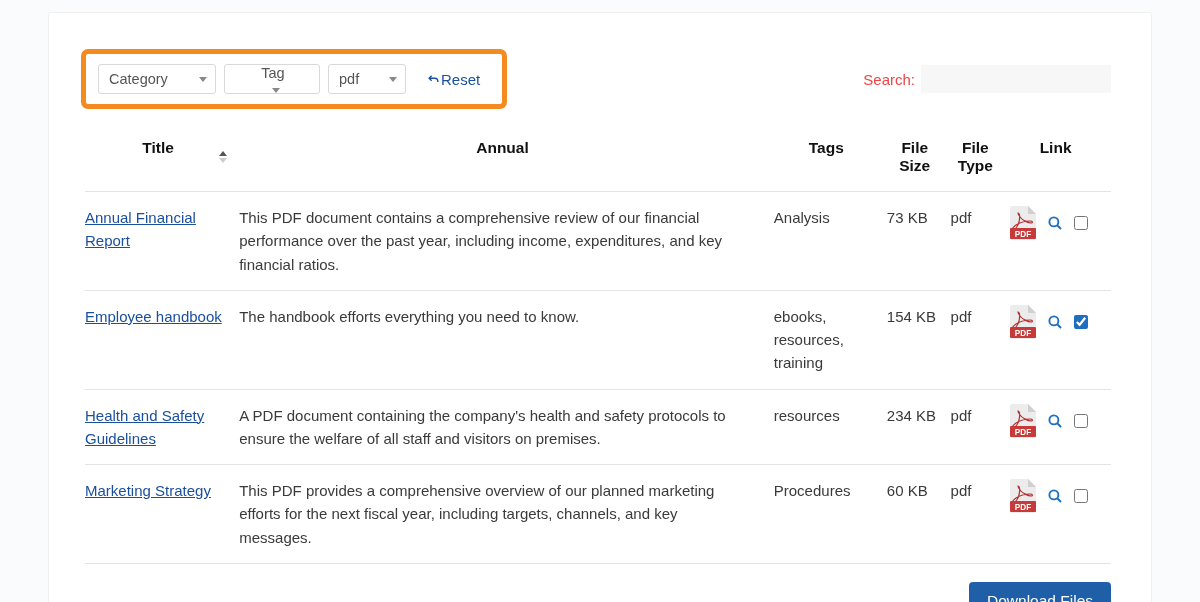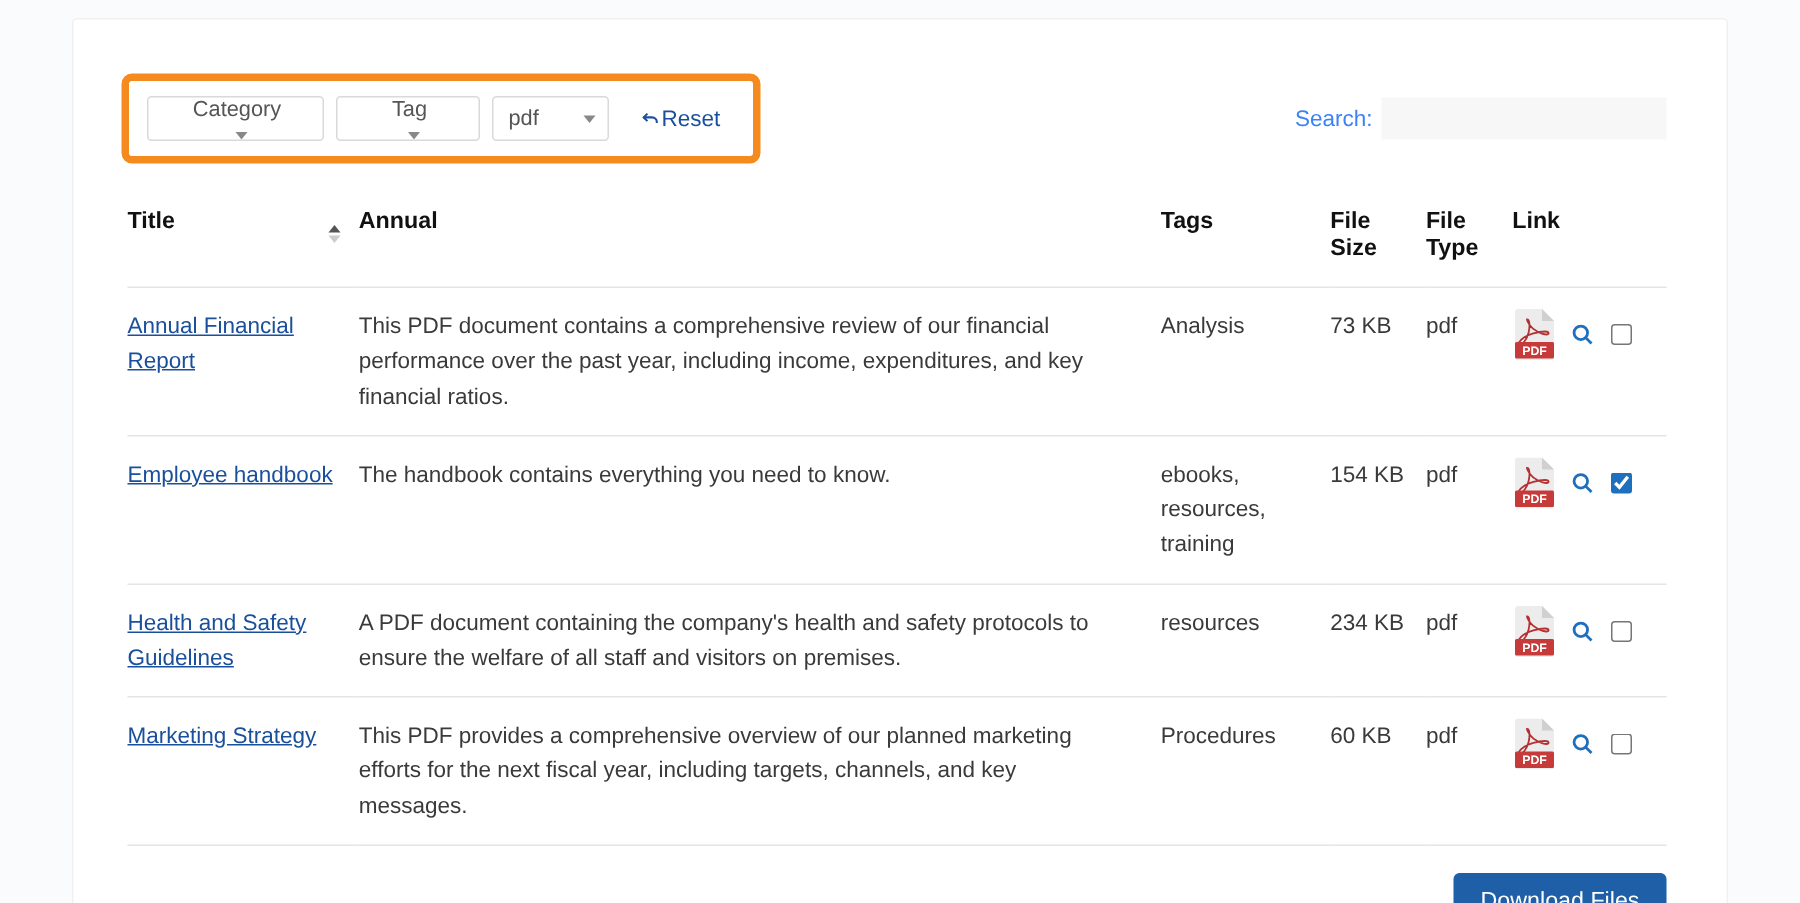--- a/index.html
+++ b/index.html
@@ -51,21 +51,21 @@
     height:30px;
     padding:0 8px 0 10px;
     border:1px solid var(--border);
     border-radius:3px;
     color:#555;
     font-size:14.5px;
     cursor:pointer;
     background:#fff;
     min-width:0;
   }
-  .dropdown.cat{width:118px;flex-direction:column;}
+  .dropdown.cat{width:118px;}
   .dropdown.tag{width:96px;flex-direction:column;}
   .dropdown.ft {width:78px;}
   .caret{
     width:0;height:0;
     border-left:4px solid transparent;
     border-right:4px solid transparent;
     border-top:5px solid #888;
     margin-left:6px;
   }
   .reset{
@@ -76,37 +76,37 @@
     font-size:15px;
     cursor:pointer;
     margin-left:12px;
   }
   .reset svg{width:15px;height:15px;}
   .search-wrap{
     display:flex;
     align-items:center;
     gap:6px;
   }
-  .search-label{color:#3b82f6;font-size:15px;}
+  .search-label{color:#ef4444;font-size:15px;}
   .search-input{
     width:190px;
     height:28px;
     border:none;
     background:var(--search-bg);
     padding:0 8px;
     font-size:14px;
     outline:none;
   }
   table{
     width:100%;
     border-collapse:collapse;
     margin-top:20px;
   }
   thead th{
-    text-align:left;
+    text-align:center;
     font-weight:600;
     color:#111;
     font-size:15.5px;
     padding:10px 8px 16px 0;
     border-bottom:1px solid var(--row-border);
     vertical-align:top;
   }
   tbody td{
     padding:14px 10px 14px 0;
     border-bottom:1px solid var(--row-border);
@@ -248,21 +248,21 @@
     <text x="15" y="30.5" text-anchor="middle" font-size="8.2" font-weight="700" fill="#fff" font-family="Arial">PDF</text>
   </svg></span><span class="mag">
               <svg viewBox="0 0 24 24" fill="none" stroke="currentColor" stroke-width="2.5">
                 <circle cx="10.5" cy="10.5" r="6"></circle>
                 <line x1="20" y1="20" x2="15" y2="15"></line>
               </svg>
             </span><input type="checkbox" class="chk" style=""></td>
         </tr>
         <tr>
           <td class="col-title"><a href="#" class="doc-link">Employee handbook</a></td>
-          <td class="col-summary">The handbook contains everything you need to know.</td>
+          <td class="col-summary">The handbook efforts everything you need to know.</td>
           <td class="col-tags">ebooks, resources, training</td>
           <td class="col-size">154 KB</td>
           <td class="col-type">pdf</td>
           <td class="col-link"><span class="pdf-icon"><svg width="30" height="34" viewBox="0 0 30 34">
     <path d="M4 0 h16 l8 8 v24 a2 2 0 0 1 -2 2 H4 a2 2 0 0 1 -2 -2 V2 a2 2 0 0 1 2 -2 z" fill="#ececec"></path>
     <path d="M20 0 v8 h8 z" fill="#d0d0d0"></path>
     <path d="M10 7 c2 0 2 5 1 9 c-1 4 -4 8 -6 8 c-2 0 0 -3 3 -5 c3 -2 9 -4 14 -4 c3 0 3 2 1 2 c-3 0 -9 -3 -11 -6 c-2 -3 -2 -4 -2 -4 z" fill="none" stroke="#b33131" stroke-width="1.2"></path>
     <rect x="2" y="22" width="26" height="11" rx="1" fill="#c63a3a"></rect>
     <text x="15" y="30.5" text-anchor="middle" font-size="8.2" font-weight="700" fill="#fff" font-family="Arial">PDF</text>
   </svg></span><span class="mag">

